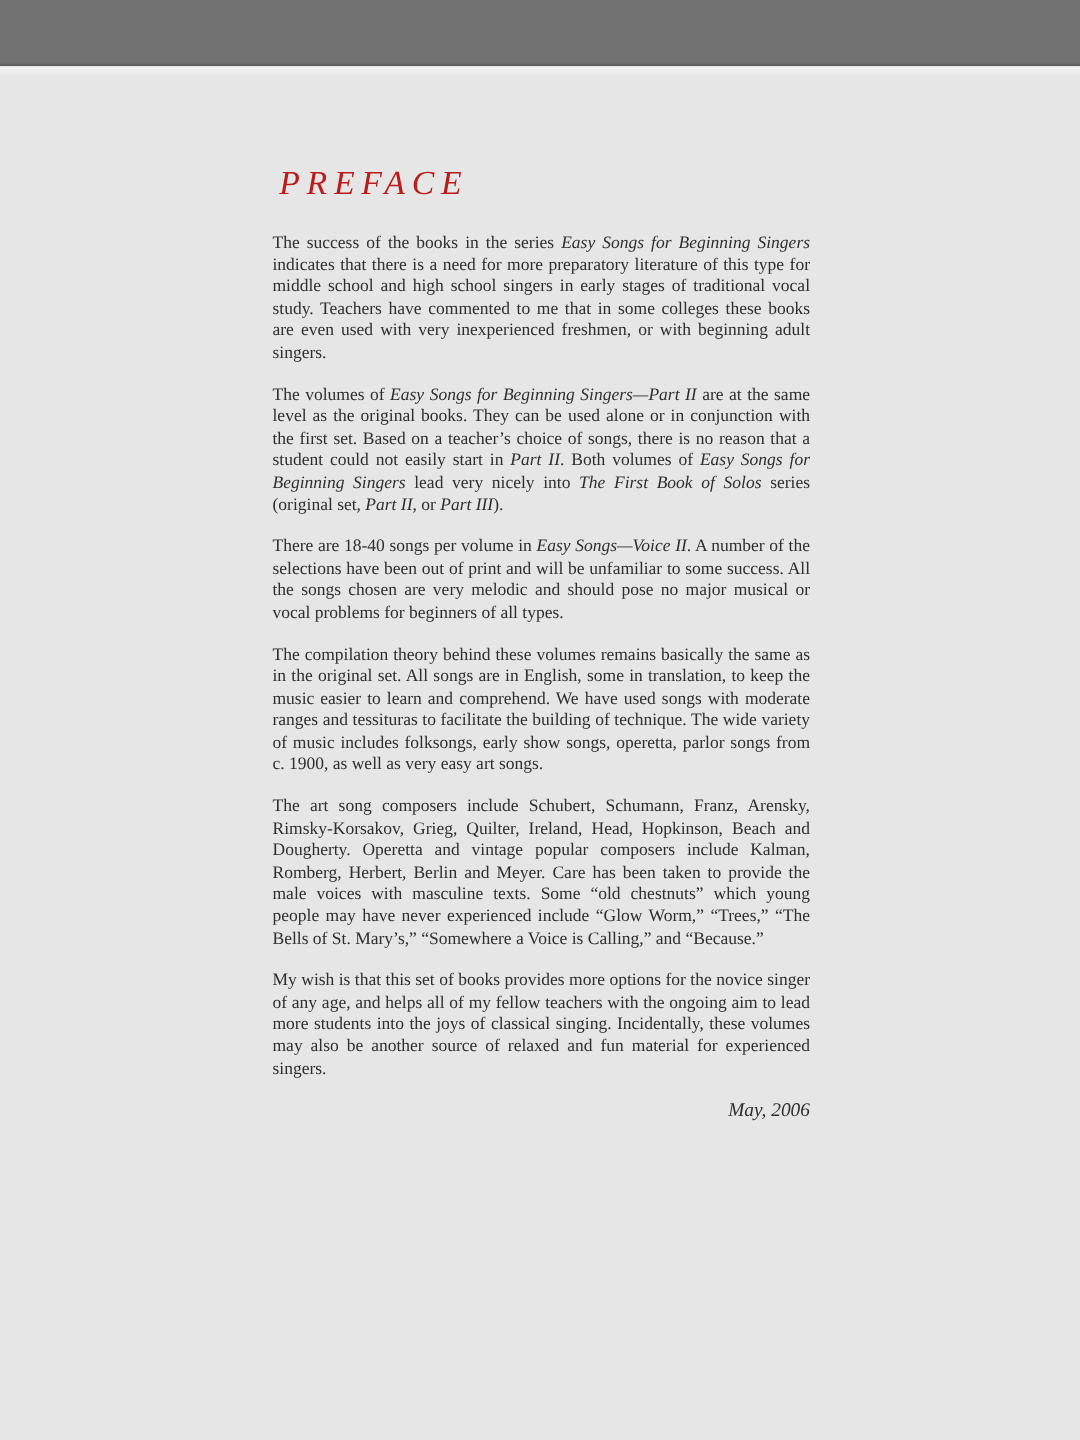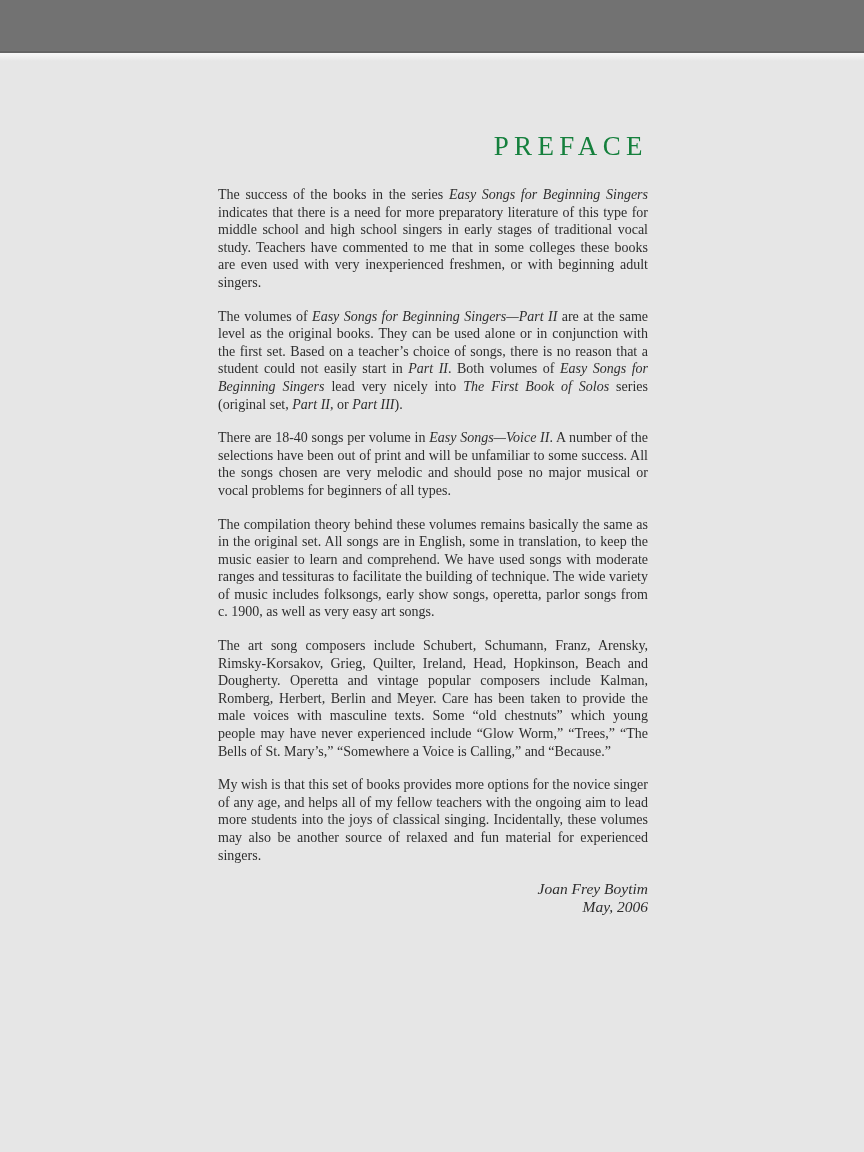--- a/index.html
+++ b/index.html
@@ -23,22 +23,23 @@
   .page-body {
     width: 430px;
     margin-left: 218px;
   }
   .page-title {
     margin: 70px 0 24px 0;
     font-size: 27px;
     font-weight: normal;
     letter-spacing: 0.20em;
     text-indent: 0.20em; 
-    text-align: right;
-    color: #15803d;
+    text-align: left;
+    color: #b91c1c;
+    font-style: italic;
   }
   .preface-paragraphs p {
     margin: 0 0 16px 0;
     font-size: 14px;
     line-height: 17.6px;
     text-align: justify;
     color: var(--text-color, #2e2e2e);
   }
   .signature {
     margin-top: 16px;
@@ -62,17 +63,16 @@
     <div class="preface-paragraphs">
         <p><span>The success of the books in the series </span><i>Easy Songs for Beginning Singers</i><span> indicates that there is a need for more preparatory literature of this type for middle school and high school singers in early stages of traditional vocal study. Teachers have commented to me that in some colleges these books are even used with very inexperienced freshmen, or with beginning adult singers.</span></p>
         <p><span>The volumes of </span><i>Easy Songs for Beginning Singers—Part II</i><span> are at the same level as the original books. They can be used alone or in conjunction with the first set. Based on a teacher’s choice of songs, there is no reason that a student could not easily start in </span><i>Part II</i><span>. Both volumes of </span><i>Easy Songs for Beginning Singers</i><span> lead very nicely into </span><i>The First Book of Solos</i><span> series (original set, </span><i>Part II</i><span>, or </span><i>Part III</i><span>).</span></p>
         <p><span>There are 18-40 songs per volume in </span><i>Easy Songs—Voice II</i><span>. A number of the selections have been out of print and will be unfamiliar to some success. All the songs chosen are very melodic and should pose no major musical or vocal problems for beginners of all types.</span></p>
         <p><span>The compilation theory behind these volumes remains basically the same as in the original set. All songs are in English, some in translation, to keep the music easier to learn and comprehend. We have used songs with moderate ranges and tessituras to facilitate the building of technique. The wide variety of music includes folksongs, early show songs, operetta, parlor songs from c. 1900, as well as very easy art songs.</span></p>
         <p><span>The art song composers include Schubert, Schumann, Franz, Arensky, Rimsky-Korsakov, Grieg, Quilter, Ireland, Head, Hopkinson, Beach and Dougherty. Operetta and vintage popular composers include Kalman, Romberg, Herbert, Berlin and Meyer. Care has been taken to provide the male voices with masculine texts. Some “old chestnuts” which young people may have never experienced include “Glow Worm,” “Trees,” “The Bells of St. Mary’s,” “Somewhere a Voice is Calling,” and “Because.”</span></p>
         <p><span>My wish is that this set of books provides more options for the novice singer of any age, and helps all of my fellow teachers with the ongoing aim to lead more students into the joys of classical singing. Incidentally, these volumes may also be another source of relaxed and fun material for experienced singers.</span></p>
       </div>
 
     <div class="signature">
-      <div>Joan Frey Boytim</div>
       <div>May, 2006</div>
     </div>
   </div>
 </div>
 
 </body></html>

